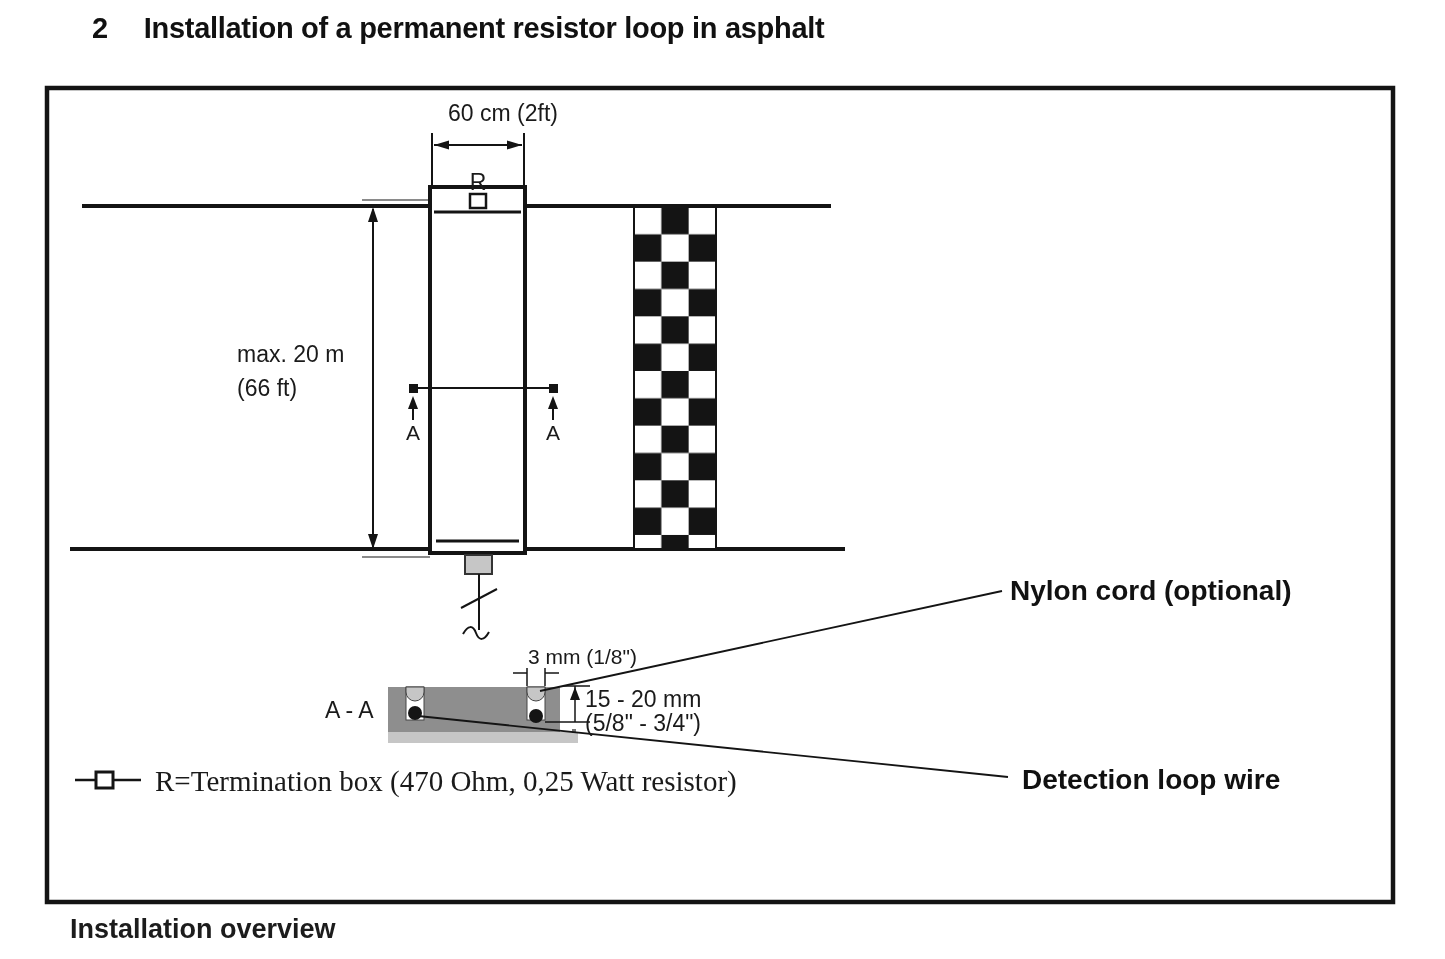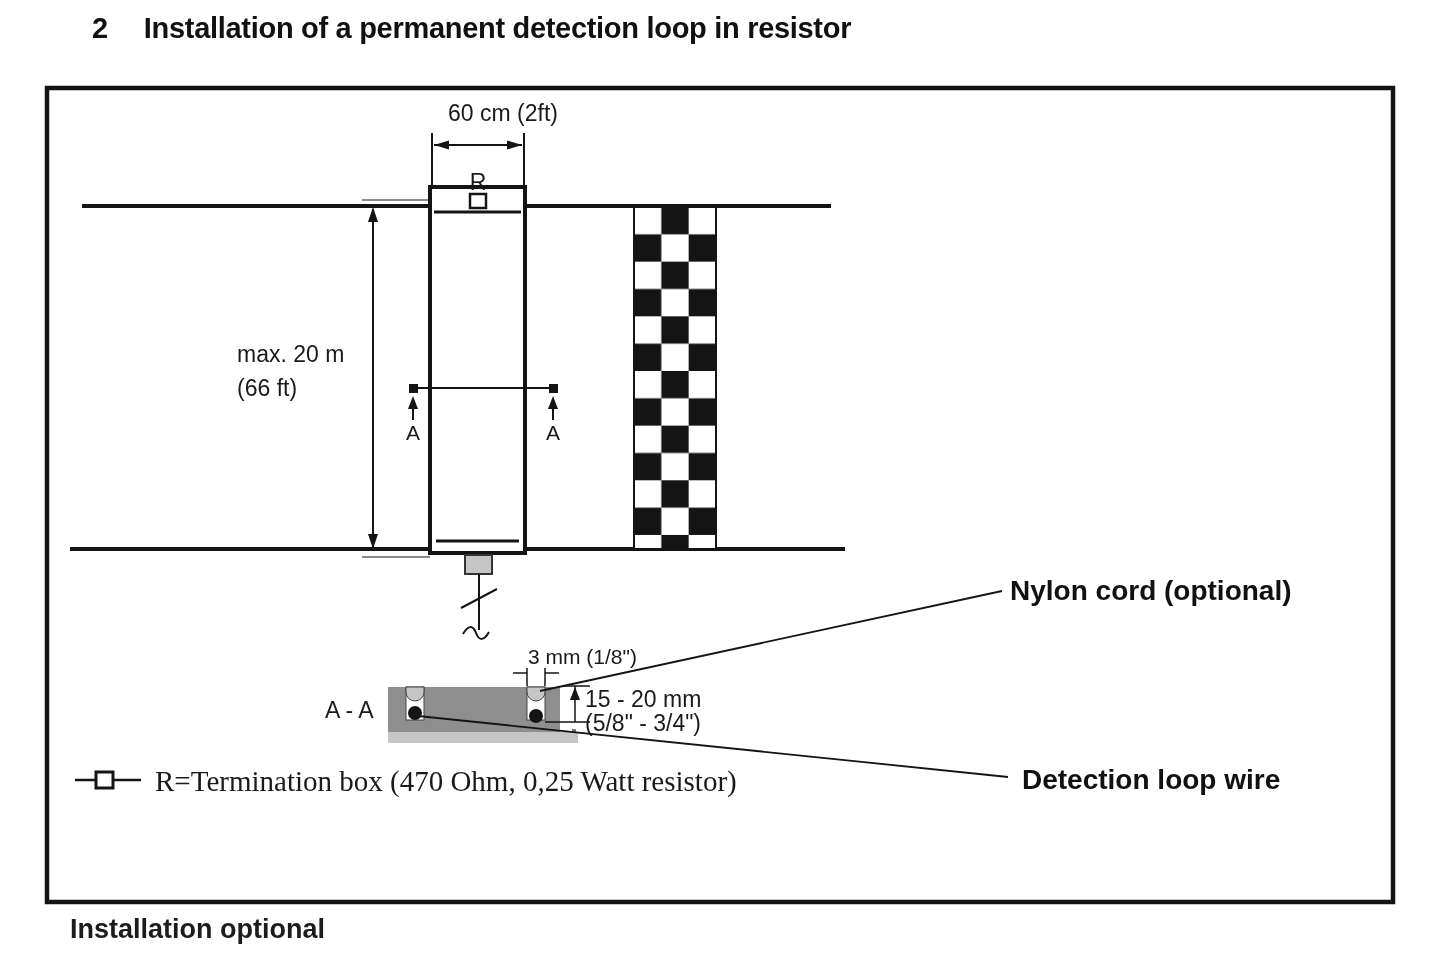--- a/index.html
+++ b/index.html
@@ -16,21 +16,21 @@
   svg .legendtext{font-family:"Liberation Serif",serif;font-size:29px;fill:#1a1a1a;}
   svg .mid{text-anchor:middle;}
 </style>
 </head>
 <body>
 
 <div class="page">
 
   <div class="title-row">
     <span>2</span>
-    <span>Installation of a permanent detection loop in resistor</span>
+    <span>Installation of a permanent resistor loop in asphalt</span>
   </div>
 
   <svg class="diagram" viewBox="0 0 1445 959">
     <defs>
       <pattern id="checker" width="54.66" height="54.66" patternUnits="userSpaceOnUse" patternTransform="translate(634,207)">
         <rect width="54.66" height="54.66" fill="#ffffff"></rect>
         <rect x="27.33" width="27.33" height="27.33" fill="#141414"></rect>
         <rect y="27.33" width="27.33" height="27.33" fill="#141414"></rect>
       </pattern>
     </defs>
@@ -120,14 +120,14 @@
     <text x="1010" y="600" class="callout">Nylon cord (optional)</text>
     <text x="1022" y="789" class="callout">Detection loop wire</text>
 
     <g>
       <line x1="75" y1="780" x2="141" y2="780" class="ln" stroke-width="2.5"></line>
       <rect x="96" y="772" width="17" height="16" fill="#ffffff" stroke="#141414" stroke-width="3"></rect>
       <text x="155" y="791" class="legendtext">R=Termination box (470 Ohm, 0,25 Watt resistor)</text>
     </g>
   </svg>
 
-  <div class="caption">Installation optional</div>
+  <div class="caption">Installation overview</div>
 </div>
 
 </body></html>

